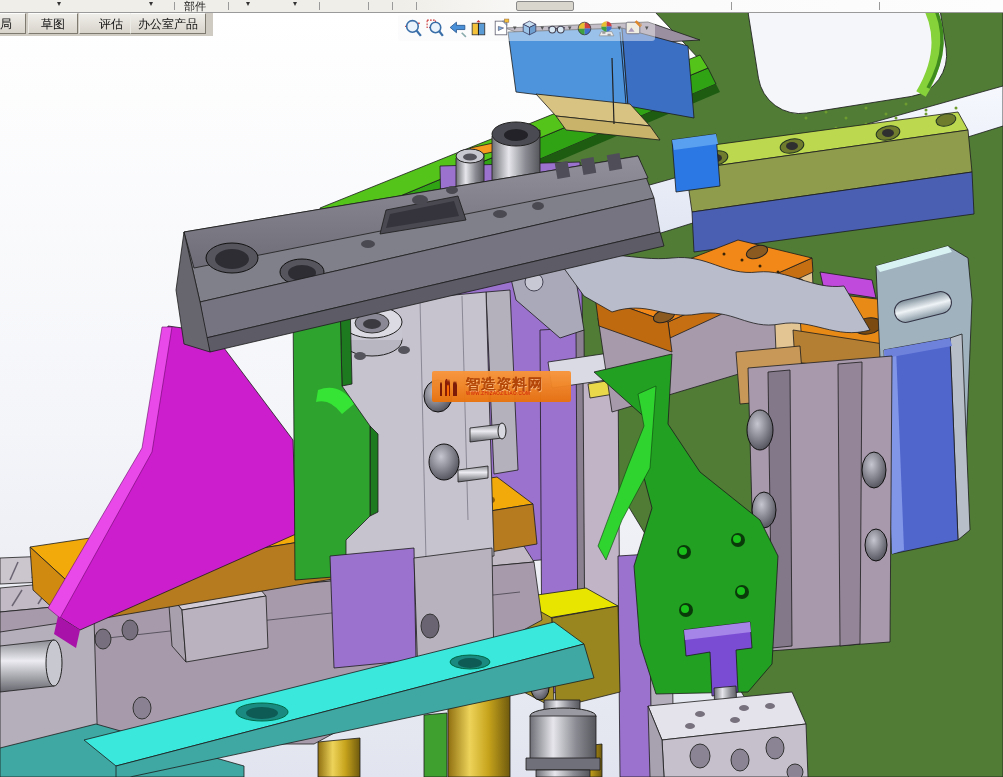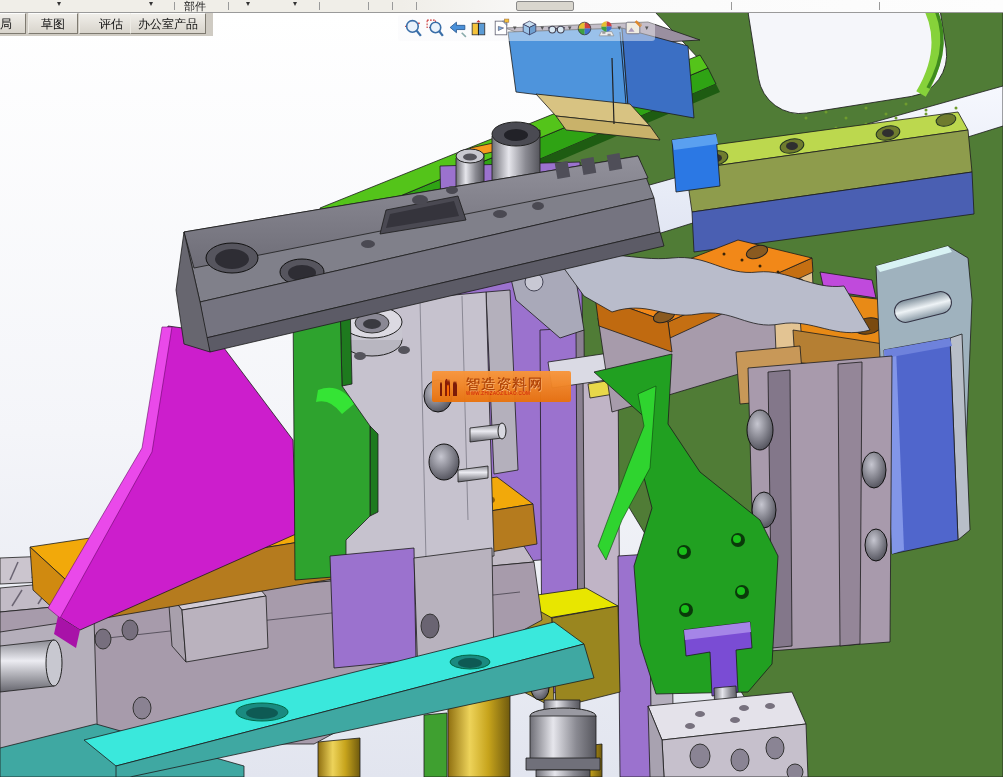--- a/index.html
+++ b/index.html
@@ -23,21 +23,21 @@
   
   #hud{position:absolute;left:398px;top:15px;height:26px;z-index:25;display:flex;
     align-items:center;gap:1px;padding:0 5px;background:rgba(248,249,250,0.45);border-radius:3px;}
   .hicon{width:21px;height:21px;display:inline-block;}
   .hdd{font-size:7px;color:#555;margin:0 1px 0 0;}
   
   #watermark{position:absolute;left:432px;top:371px;width:139px;height:31px;z-index:20;
     background:linear-gradient(180deg,#F9963B,#E9720D);border-radius:2px;opacity:.96;
     display:flex;align-items:center;padding:0 4px;box-sizing:border-box;}
   #wm-text{margin-left:4px;line-height:1;}
-  #wm-main{font-size:14.5px;font-weight:normal;color:#B64400;
+  #wm-main{font-size:14.5px;font-weight:bold;color:#B64400;
     text-shadow:0.5px 0.5px 0 #FFBE7E, -0.5px -0.5px 0 #A23800;letter-spacing:1px;}
   #wm-sub{font-size:4.5px;color:#D01500;letter-spacing:.4px;margin-top:1px;}
   svg .p{stroke:#1c1c1c;stroke-width:.8;stroke-linejoin:round;}
 </style>
 </head>
 <body>
 
 <div id="screen">
 
   <svg id="model" width="1003" height="777" viewBox="0 0 1003 777" style="position:absolute;left:0;top:0;">

